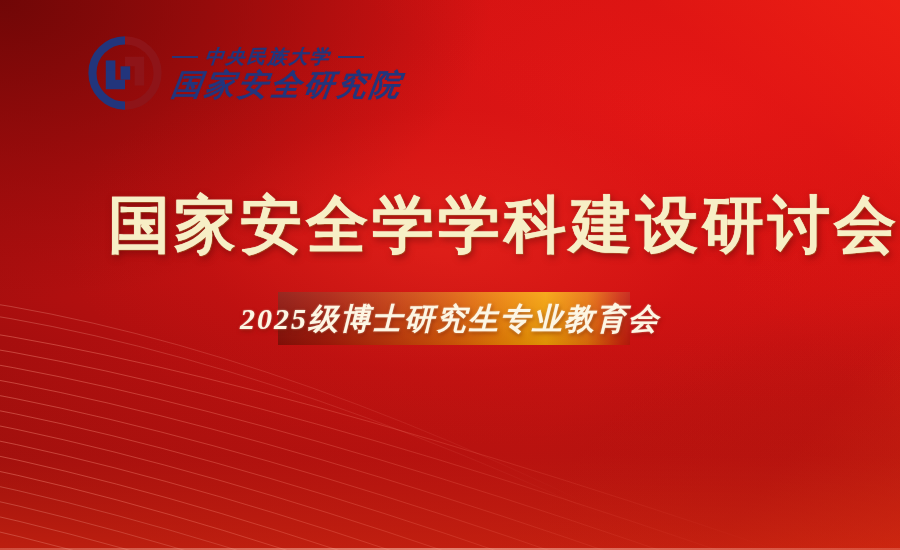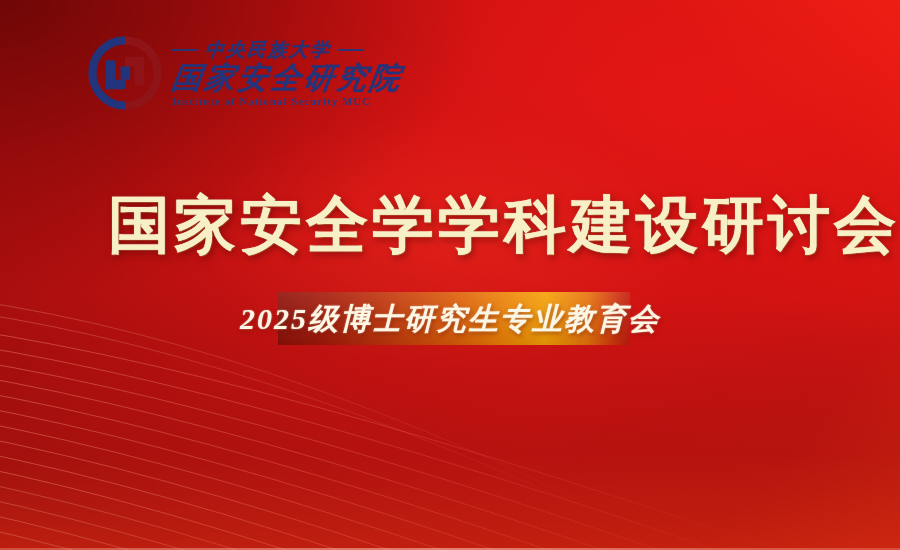--- a/index.html
+++ b/index.html
@@ -252,21 +252,20 @@
       </svg>
     </div>
 
     <div class="logo-text">
       <div class="logo-line-top">
         <span class="logo-rule"></span>
         <span class="logo-univ">中央民族大学</span>
         <span class="logo-rule"></span>
       </div>
       <div class="logo-inst">国家安全研究院</div>
-      <div class="logo-en">Institute of National Security   MUC</div>
     </div>
 
   </div>
 
   <div class="title">国家安全学学科建设研讨会</div>
 
   <div class="subtitle-band"></div>
   <div class="subtitle">2025级博士研究生专业教育会</div>
 
   <div class="bottom-edge"></div>

